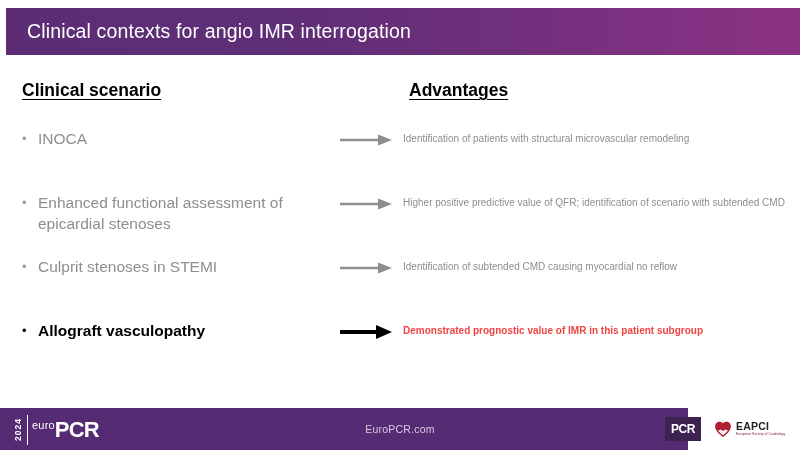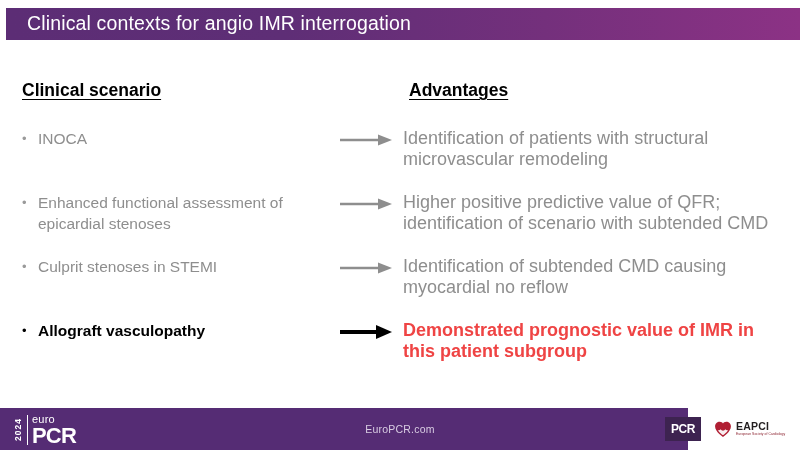--- a/index.html
+++ b/index.html
@@ -14,21 +14,21 @@
     overflow: hidden;
     position: relative;
   }
 
   
   .title-bar {
     position: absolute;
     left: 6px;
     top: 8px;
     width: 794px;
-    height: 32px;
+    height: 47px;
     background: linear-gradient(to right, #5c2d75 0%, #5e2e76 35%, #74307c 68%, #8c3285 100%);
     display: flex;
     align-items: center;
   }
   .title-text {
     color: #ffffff;
     font-size: 19.5px;
     font-weight: 400;
     letter-spacing: 0.15px;
     padding-left: 21px;
@@ -112,21 +112,21 @@
     width: 60px;
     height: 20px;
   }
   .advantage-cell {
     position: absolute;
     left: 403px;
     top: 0;
     width: 385px;
   }
   .advantage-text {
-    font-size: 18px;
+    font-size: 10px;
     line-height: 21px;
     color: #8e8e8e;
   }
   .row.emphasis .advantage-text {
     color: #ef4444;
     font-weight: bold;
   }
 
   
   .row-0 { position: absolute; top: 0; }
@@ -180,21 +180,21 @@
     justify-content: center;
   }
   .logo-divider {
     width: 1.5px;
     height: 30px;
     background: #ffffff;
     margin: 0 4px;
   }
   .logo-stack {
     display: flex;
-    flex-direction: column;
+    flex-direction: row;
     justify-content: center;
     line-height: 1;
   }
   .logo-euro {
     font-size: 11px;
     color: #ffffff;
     font-weight: 400;
     letter-spacing: 0.2px;
     margin-bottom: 1px;
   }

